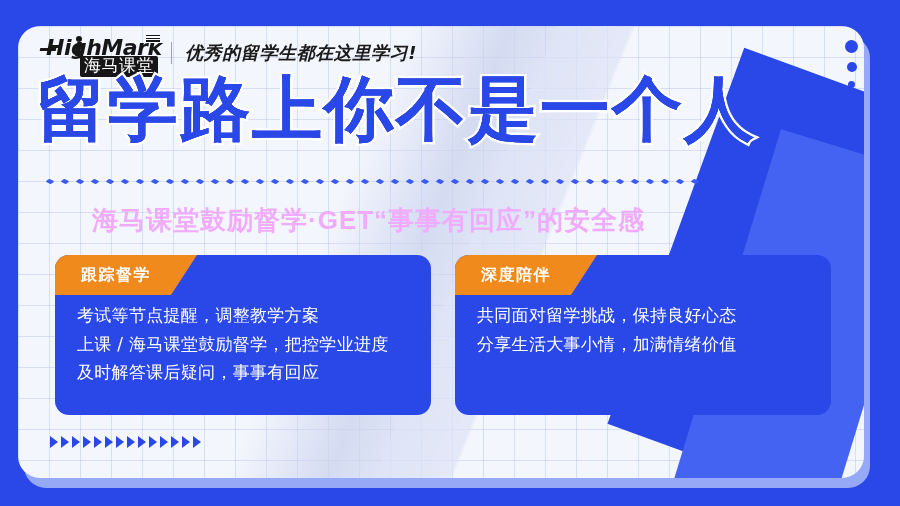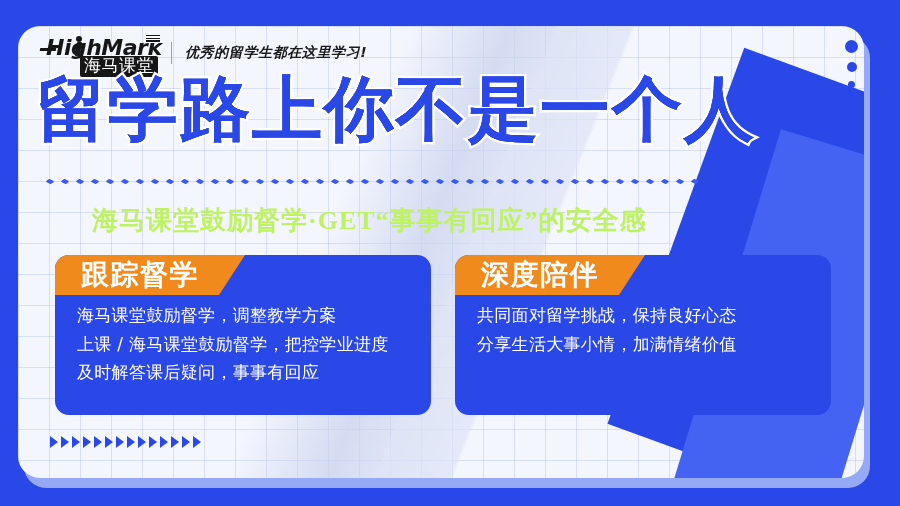--- a/index.html
+++ b/index.html
@@ -112,21 +112,21 @@
   }
   .logo-cn {
     position:absolute; left:34px; top:20px;
     font-size:17px; color:#fff; letter-spacing:.5px;
     background:#161616; padding:1px 4px 2px; border-radius:2px;
     line-height:1.05;
     font-family:"DejaVu Sans",sans-serif;
   }
   .divider-v { width:1px; height:22px; background:#9aa2b5; }
   .tagline {
-    font-size:14px; color:#1b1b1b; font-style:italic;
+    font-size:18px; color:#1b1b1b; font-style:italic;
     font-weight:bold; letter-spacing:.6px;
     font-family:"DejaVu Sans",sans-serif;
   }
 
   
   .dots { position:absolute; right:42px; top:40px; z-index:6;
           display:flex; flex-direction:column; align-items:center; gap:9px; }
   .dot { background:#2a47e8; border-radius:50%; }
   .d1 { width:13px; height:13px; }
   .d2 { width:10px; height:10px; }
@@ -159,23 +159,23 @@
   }
   .slash {
     width:8px; height:3px; background:#3b5bf0;
     transform:skewX(-40deg) rotate(20deg);
     flex:0 0 auto; border-radius:1px;
   }
 
   
   .subtitle {
     position:absolute; left:92px; top:203px; z-index:6;
-    font-size:26px; color:#bef264; font-weight:bold;
+    font-size:26px; color:#f0abfc; font-weight:bold;
     letter-spacing:1px; white-space:nowrap;
-    font-family:Liberation Serif, serif;
+    font-family:Liberation Sans, sans-serif;
   }
 
   
   .cards {
     position:absolute; left:55px; top:255px; z-index:6;
     display:flex; gap:24px;
   }
   .card {
     position:relative;
     width:376px; height:160px;
@@ -185,21 +185,21 @@
   }
   .card-tab {
     position:absolute; left:0; top:0;
     height:40px; background:#f08a1d;
     border-top-left-radius:14px;
     display:flex; align-items:center;
     padding:0 46px 0 26px;
     clip-path:polygon(0 0, 100% 0, calc(100% - 26px) 100%, 0 100%);
   }
   .card-tab-label {
-    font-size:28px; font-weight:bold; color:#ffffff;
+    font-size:16px; font-weight:bold; color:#ffffff;
     letter-spacing:1.5px; white-space:nowrap;
     font-family:Liberation Sans, sans-serif;
   }
   .card-lines { display:flex; flex-direction:column; gap:4px; }
   .card-line {
     font-size:17px; color:#ffffff; line-height:1.45;
     letter-spacing:.3px; white-space:nowrap;
     font-family:"DejaVu Sans",sans-serif;
   }
 
@@ -305,21 +305,21 @@
 
   <div class="subtitle">海马课堂鼓励督学·GET“事事有回应”的安全感</div>
 
   <div class="cards">
 
     <div class="card">
       <div class="card-tab">
         <span class="card-tab-label">跟踪督学</span>
       </div>
       <div class="card-lines">
-        <div class="card-line">海马课堂鼓励督学，调整教学方案</div>
+        <div class="card-line">考试等节点提醒，调整教学方案</div>
         <div class="card-line">上课 / 海马课堂鼓励督学，把控学业进度</div>
         <div class="card-line">及时解答课后疑问，事事有回应</div>
       </div>
     </div>
 
     <div class="card">
       <div class="card-tab">
         <span class="card-tab-label">深度陪伴</span>
       </div>
       <div class="card-lines">

